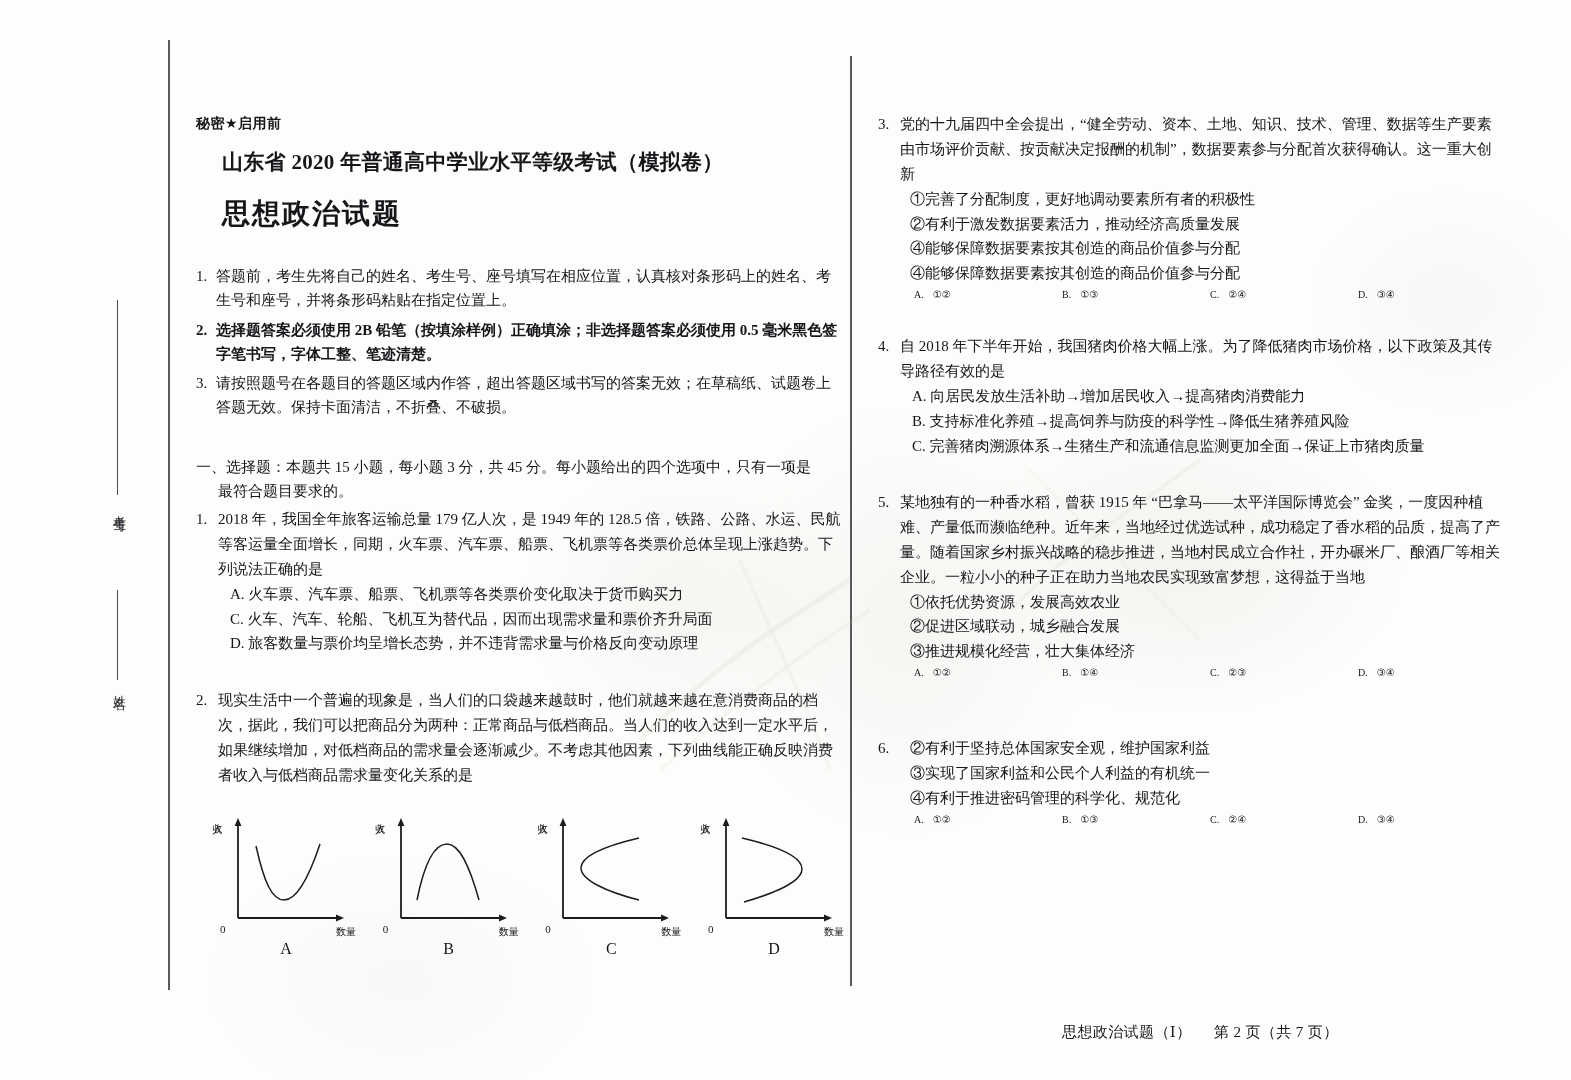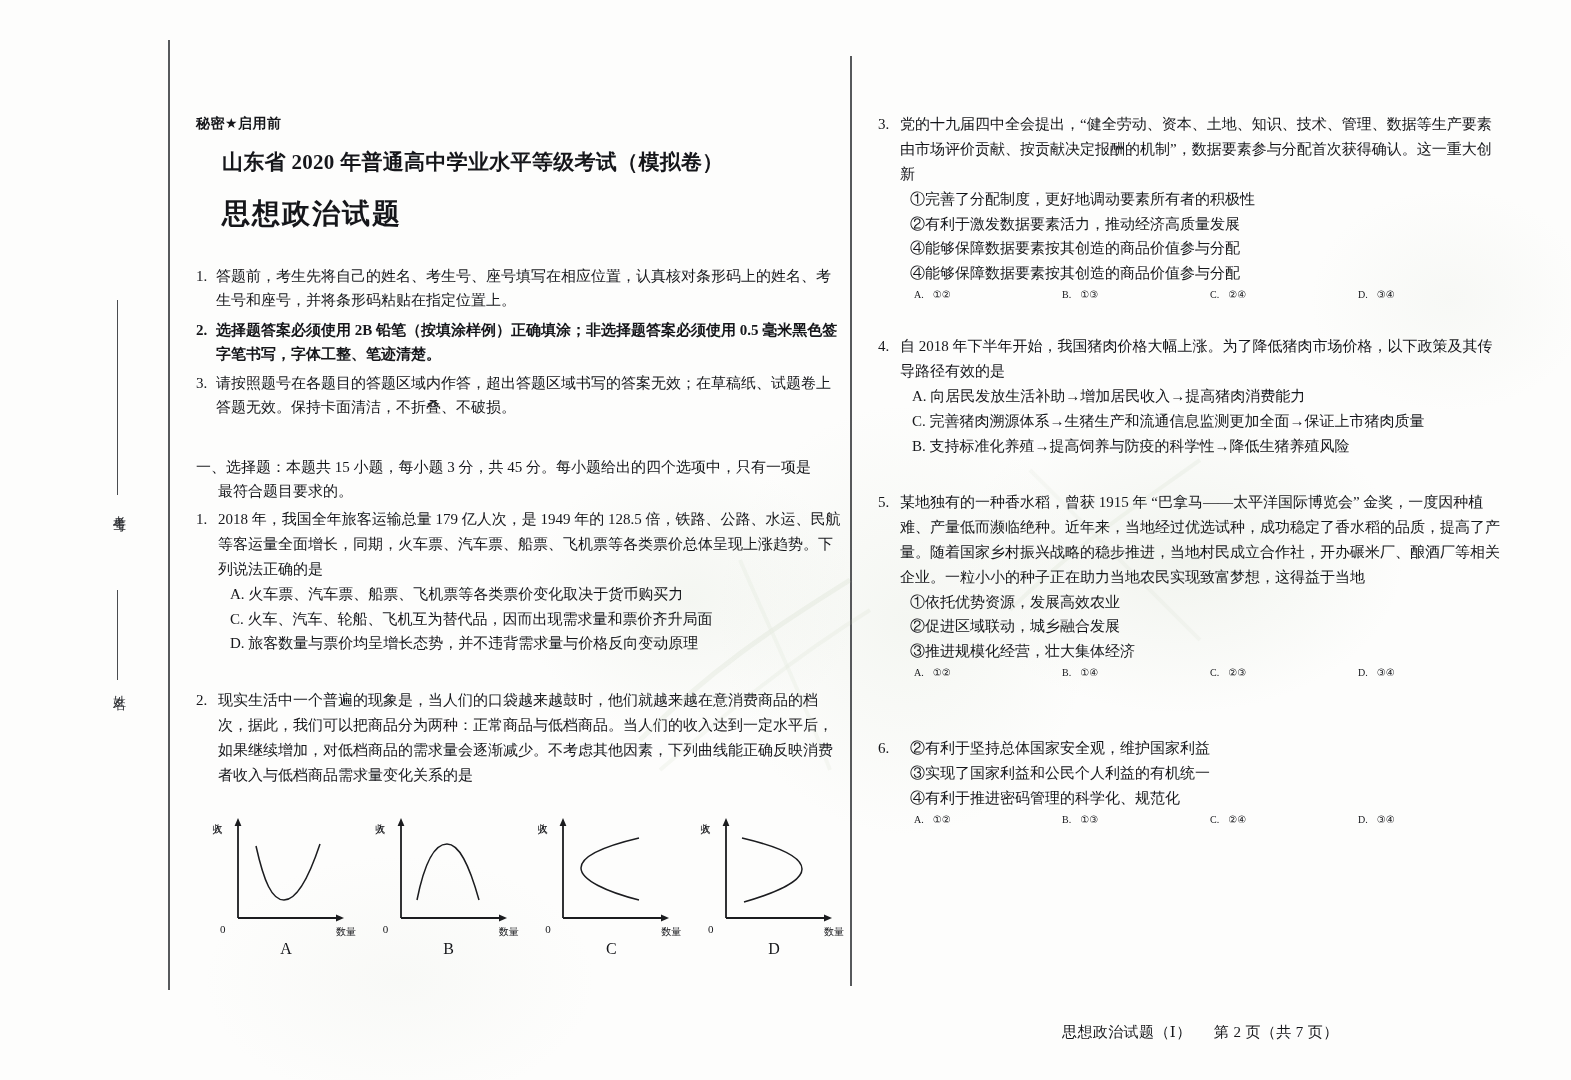--- a/index.html
+++ b/index.html
@@ -335,22 +335,22 @@
           <span class="choice"><span>D.</span><span class="choice-sep"></span><span>③④</span></span>
         </div>
       </span>
     </div>
 
     <div class="q q4">
       <span class="q-num">4.</span>
       <span class="q-body">
         <span class="q-stem">自 2018 年下半年开始，我国猪肉价格大幅上涨。为了降低猪肉市场价格，以下政策及其传导路径有效的是</span>
         <div class="opt-line">A. 向居民发放生活补助→增加居民收入→提高猪肉消费能力</div>
+        <div class="opt-line">B. 支持标准化养殖→提高饲养与防疫的科学性→降低生猪养殖风险</div>
         <div class="opt-line">C. 完善猪肉溯源体系→生猪生产和流通信息监测更加全面→保证上市猪肉质量</div>
-        <div class="opt-line">B. 支持标准化养殖→提高饲养与防疫的科学性→降低生猪养殖风险</div>
       </span>
     </div>
 
     <div class="q q5">
       <span class="q-num">5.</span>
       <span class="q-body">
         <span class="q-stem">某地独有的一种香水稻，曾获 1915 年 “巴拿马——太平洋国际博览会” 金奖，一度因种植难、产量低而濒临绝种。近年来，当地经过优选试种，成功稳定了香水稻的品质，提高了产量。随着国家乡村振兴战略的稳步推进，当地村民成立合作社，开办碾米厂、酿酒厂等相关企业。一粒小小的种子正在助力当地农民实现致富梦想，这得益于当地</span>
         <div class="sub-line">①依托优势资源，发展高效农业</div>
         <div class="sub-line">②促进区域联动，城乡融合发展</div>
         <div class="sub-line">③推进规模化经营，壮大集体经济</div>

